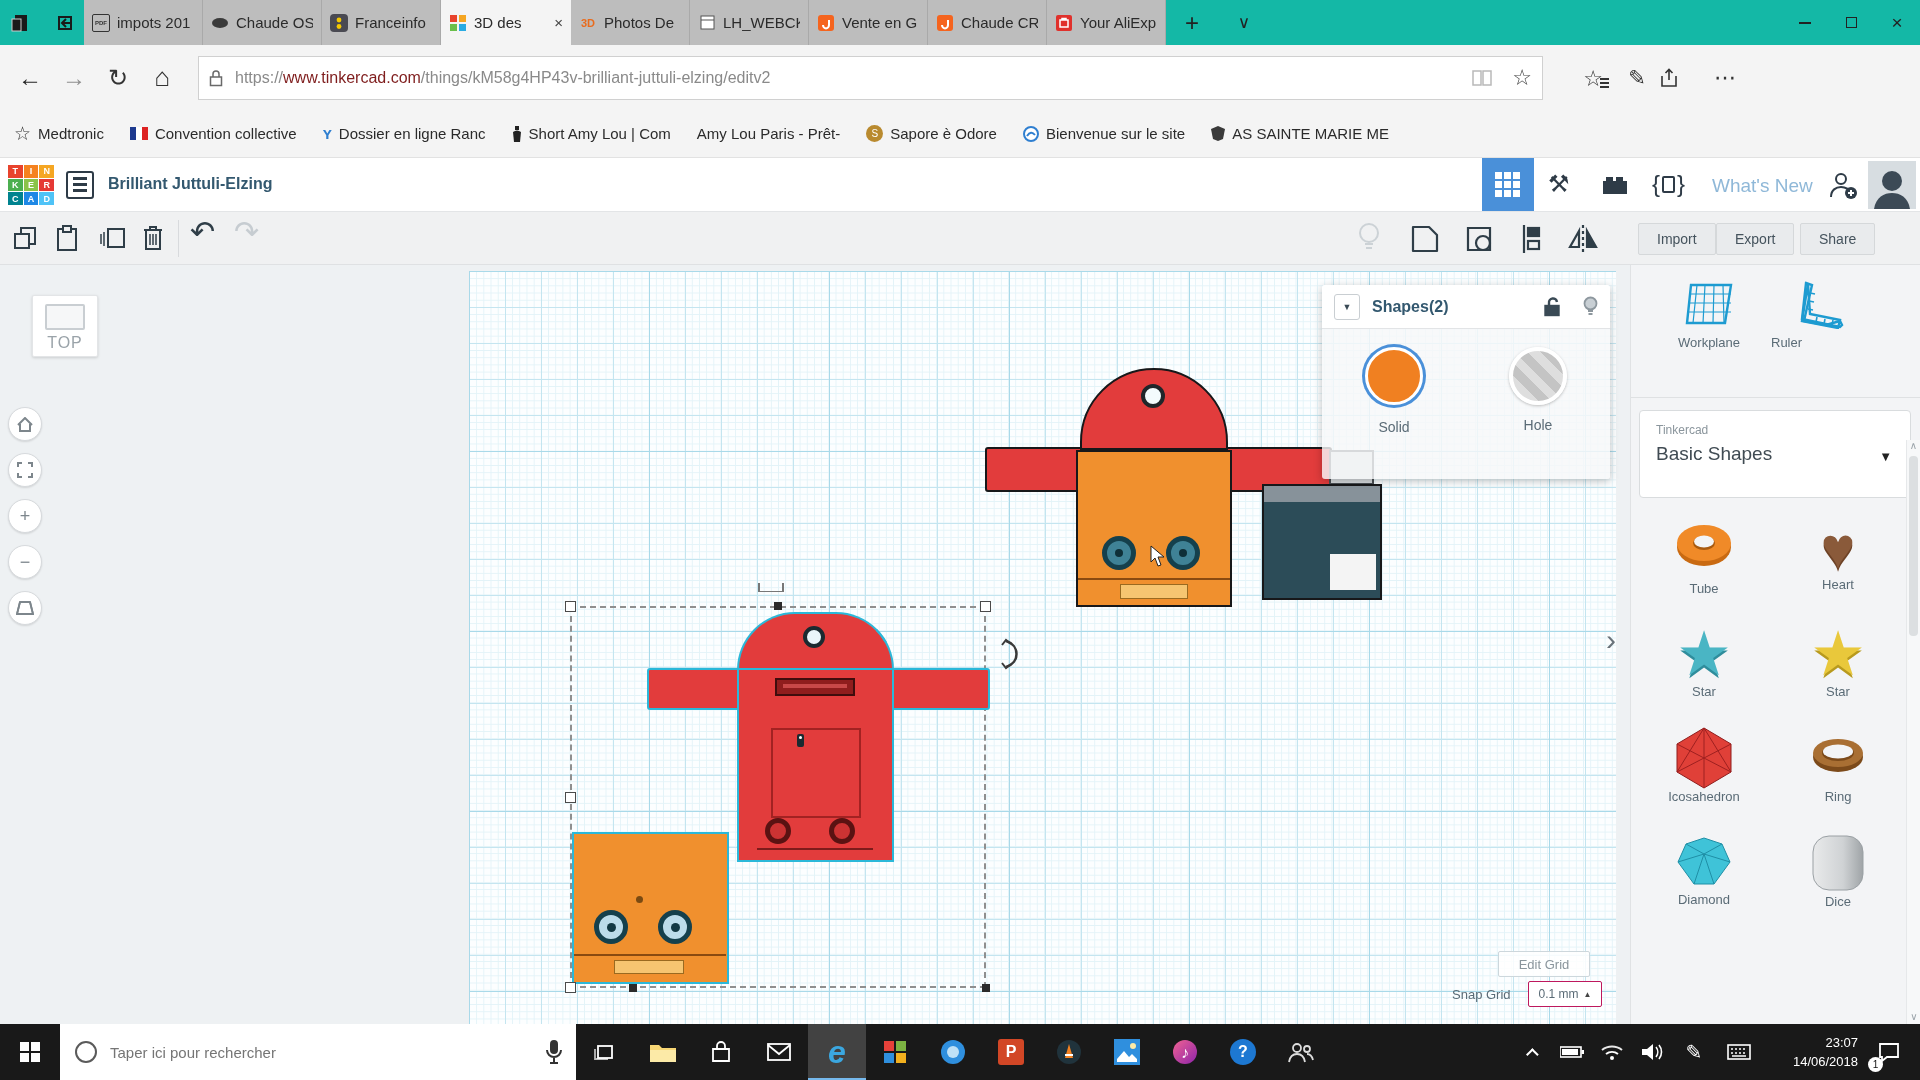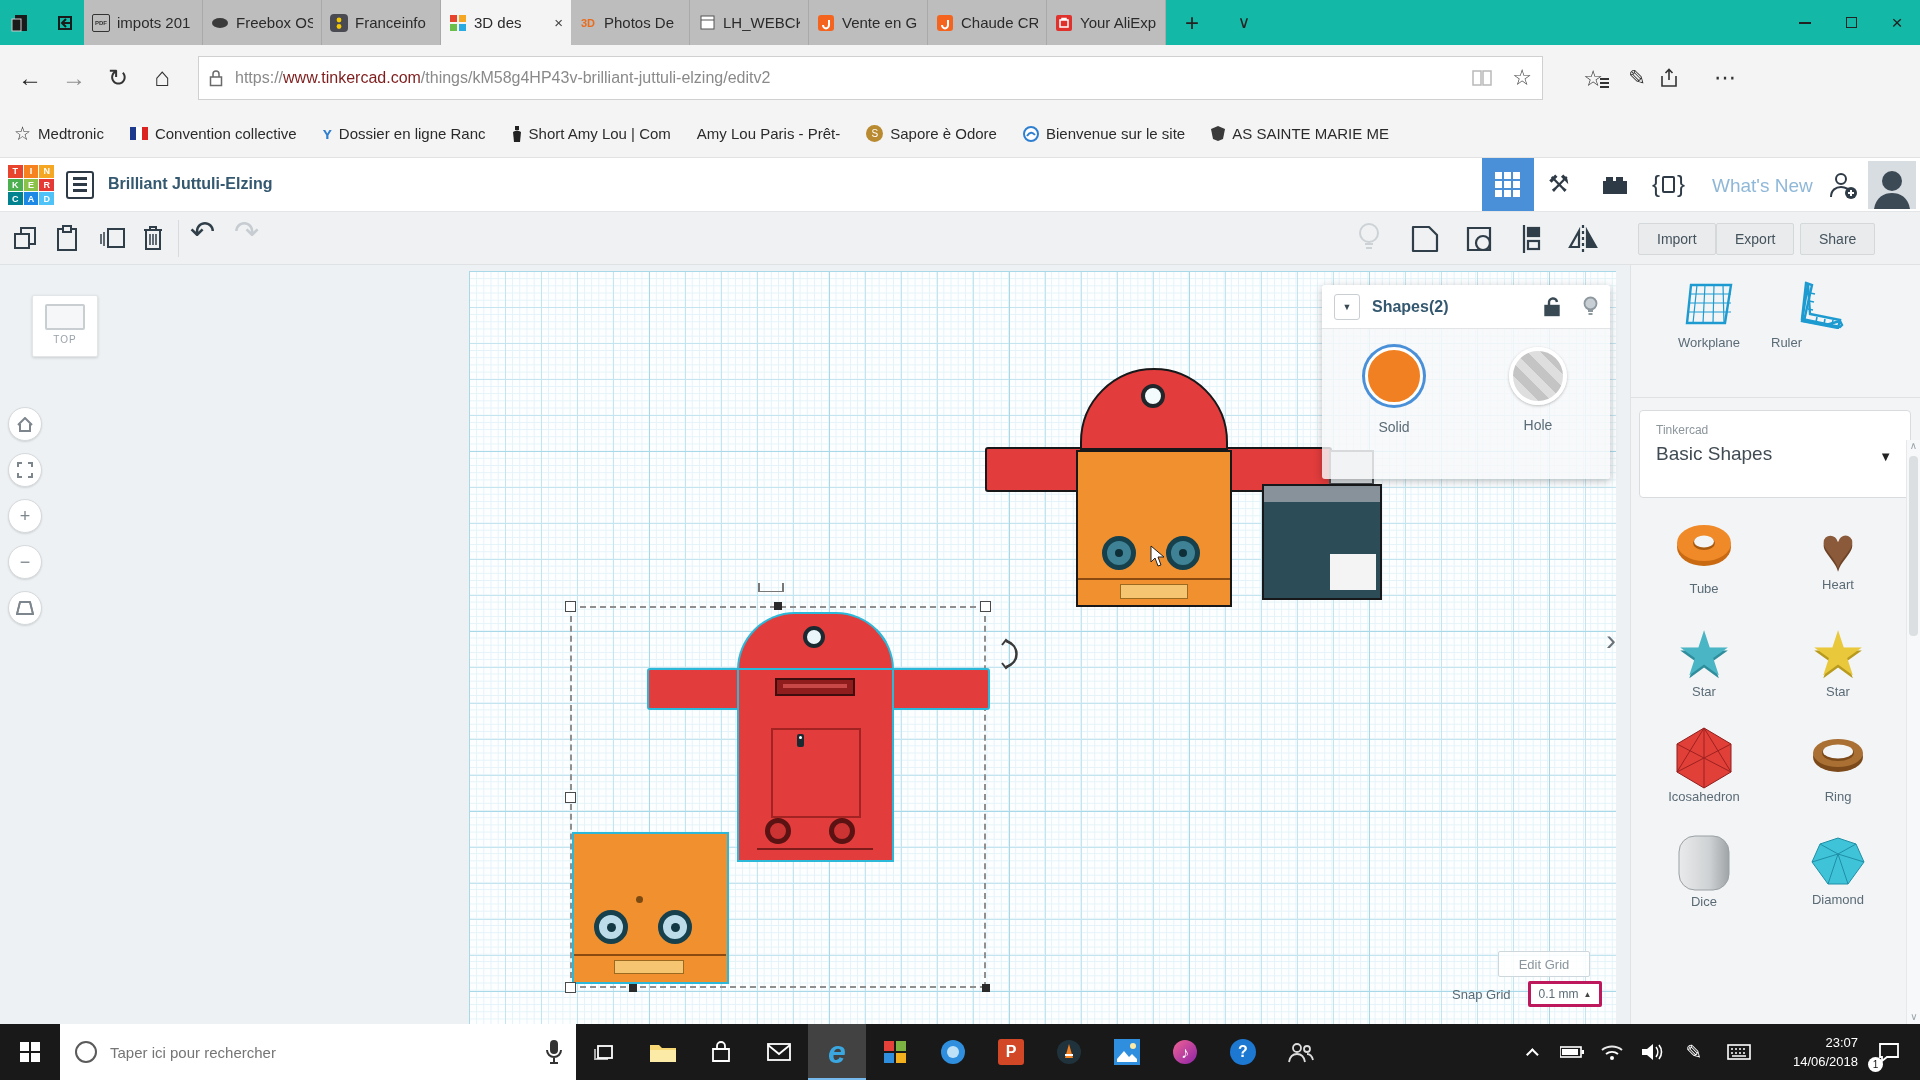--- a/index.html
+++ b/index.html
@@ -76,21 +76,21 @@
     <div class="tab">
         <span class="favicon" style="border:1.5px solid #333;border-radius:2px;font-size:6px;color:#333">PDF</span>
         <span class="lbl">impots 201</span>
       </div>
     <div class="tab">
         <span class="favicon">
           <svg width="16" height="12">
             <ellipse cx="8" cy="6" rx="8" ry="5" fill="#3a3a3a"></ellipse>
           </svg>
         </span>
-        <span class="lbl">Freebox OS</span>
+        <span class="lbl">Chaude OS</span>
       </div>
     <div class="tab">
         <span class="favicon" style="background:#4a4a52;border-radius:4px">
           <svg width="8" height="14">
             <circle cx="4" cy="4" r="2.4" fill="#f5c800"></circle>
             <circle cx="4" cy="10.5" r="2.4" fill="#f5c800"></circle>
           </svg>
         </span>
         <span class="lbl">Franceinfo</span>
       </div>
@@ -382,21 +382,21 @@
     <div class="tbtn" style="left:1638px">Import</div>
     <div class="tbtn" style="left:1716px">Export</div>
     <div class="tbtn" style="left:1800px">Share</div>
   </div>
 
   <div id="canvas">
     <div id="workplane"></div>
 
     <div class="abs" style="left:32px;top:30px;width:66px;height:62px;background:#fff;border:1px solid #e3e5e7;box-shadow:0 1px 3px rgba(0,0,0,.15);border-radius:2px">
       <div style="margin:8px auto 0;width:40px;height:26px;border:2px solid #c9ced2;border-radius:2px;background:#f6f7f8"></div>
-      <div style="text-align:center;font-size:10px;color:#9aa3a9;letter-spacing:1px;margin-top:4px">TOP</div>
+      <div style="text-align:center;font-size:16px;color:#9aa3a9;letter-spacing:1px;margin-top:4px">TOP</div>
     </div>
 
     <div class="navbtn" style="top:142px">
         <svg width="16" height="15" fill="none" stroke="#7d868c" stroke-width="2">
           <path d="M1 8 8 1l7 7M3 7v7h10V7"></path>
         </svg>
       </div>
     <div class="navbtn" style="top:188px">
         <svg width="16" height="16" fill="none" stroke="#7d868c" stroke-width="2">
           <path d="M1 5V1h4M11 1h4v4M15 11v4h-4M5 15H1v-4"></path>
@@ -487,21 +487,21 @@
         <svg width="26" height="34" fill="none" stroke="#3a3a3a" stroke-width="2.5">
           <path d="M6 4 C20 8 20 26 6 30"></path>
           <path d="M2 8 6 3 11 7M2 26l4 5 5-4" stroke-width="2"></path>
         </svg>
       </div>
 
     <div class="abs" style="left:1606px;top:358px;font-size:30px;color:#6a737a">›</div>
 
     <div class="abs" style="left:1498px;top:686px;width:92px;height:26px;background:rgba(255,255,255,.85);border:1px solid #cdd7dc;border-radius:2px;font-size:13px;color:#8a959c;display:flex;align-items:center;justify-content:center">Edit Grid</div>
     <div class="abs" style="left:1452px;top:722px;font-size:13px;color:#5a6b76">Snap Grid</div>
-    <div class="abs flex" style="left:1528px;top:716px;width:74px;height:26px;background:#fff;border:3px solid #be185d;border-radius:2px;font-size:12px;color:#5a6b76;justify-content:center;gap:5px">
+    <div class="abs flex" style="left:1528px;top:716px;width:74px;height:26px;background:#fff;border:1px solid #be185d;border-radius:2px;font-size:12px;color:#5a6b76;justify-content:center;gap:5px">
         <span>0.1 mm</span>
         <span style="font-size:8px;color:#444">▲</span>
       </div>
 
     <div id="shapespanel">
       <div id="sp-head">
         <span style="width:26px;height:26px;border:1px solid #c9ced2;border-radius:3px;display:flex;align-items:center;justify-content:center;font-size:9px;color:#3a4a55">▼</span>
         <span style="font-size:16px;font-weight:bold;color:#33586f">Shapes(2)</span>
         <span style="flex:1"></span>
         <span>
@@ -590,39 +590,39 @@
       <div class="sideshape">
         <svg width="70" height="62" style="margin:0 auto">
             <ellipse cx="35" cy="30" rx="25" ry="15" fill="#7c4a1a"></ellipse>
             <ellipse cx="35" cy="26" rx="25" ry="14" fill="#a96f33"></ellipse>
             <ellipse cx="35" cy="26" rx="16" ry="8" fill="#7c4a1a"></ellipse>
             <ellipse cx="35" cy="24.5" rx="15" ry="7" fill="#f3f4f6"></ellipse>
           </svg>
         <div>Ring</div>
       </div>
       <div class="sideshape">
+        <svg width="68" height="60" style="margin:0 auto">
+            <polygon points="34,6 52,12 60,30 44,52 24,52 8,30 16,12" fill="#3fc3d8" stroke="#1f8fa6"></polygon>
+            <path d="M16 12l18 10 18-10M8 30l26-8 26 8M24 52l10-30 10 30" fill="none" stroke="#1f8fa6"></path>
+          </svg>
+        <div>Diamond</div>
+      </div>
+      <div class="sideshape">
         <svg width="62" height="62" style="margin:0 auto">
             <defs>
               <linearGradient id="dg" x1="0" x2="1">
                 <stop offset="0" stop-color="#e9eaeb"></stop>
                 <stop offset=".6" stop-color="#cfd2d4"></stop>
                 <stop offset="1" stop-color="#9fa4a7"></stop>
               </linearGradient>
             </defs>
             <rect x="6" y="4" width="50" height="54" rx="16" fill="url(#dg)" stroke="#9aa0a4"></rect>
           </svg>
         <div>Dice</div>
       </div>
-      <div class="sideshape">
-        <svg width="68" height="60" style="margin:0 auto">
-            <polygon points="34,6 52,12 60,30 44,52 24,52 8,30 16,12" fill="#3fc3d8" stroke="#1f8fa6"></polygon>
-            <path d="M16 12l18 10 18-10M8 30l26-8 26 8M24 52l10-30 10 30" fill="none" stroke="#1f8fa6"></path>
-          </svg>
-        <div>Diamond</div>
-      </div>
     </div>
 
     <div class="abs" style="left:275px;top:175px;width:14px;height:584px;background:#f7f8f9;border-left:1px solid #e6e8ea">
       <div style="text-align:center;font-size:10px;color:#9aa3a9">∧</div>
       <div class="abs" style="left:2px;top:16px;width:9px;height:180px;background:#dcdfe1;border-radius:4px"></div>
       <div class="abs" style="left:0;bottom:2px;width:14px;text-align:center;font-size:10px;color:#9aa3a9">∨</div>
     </div>
   </div>
 
   <div id="taskbar">

